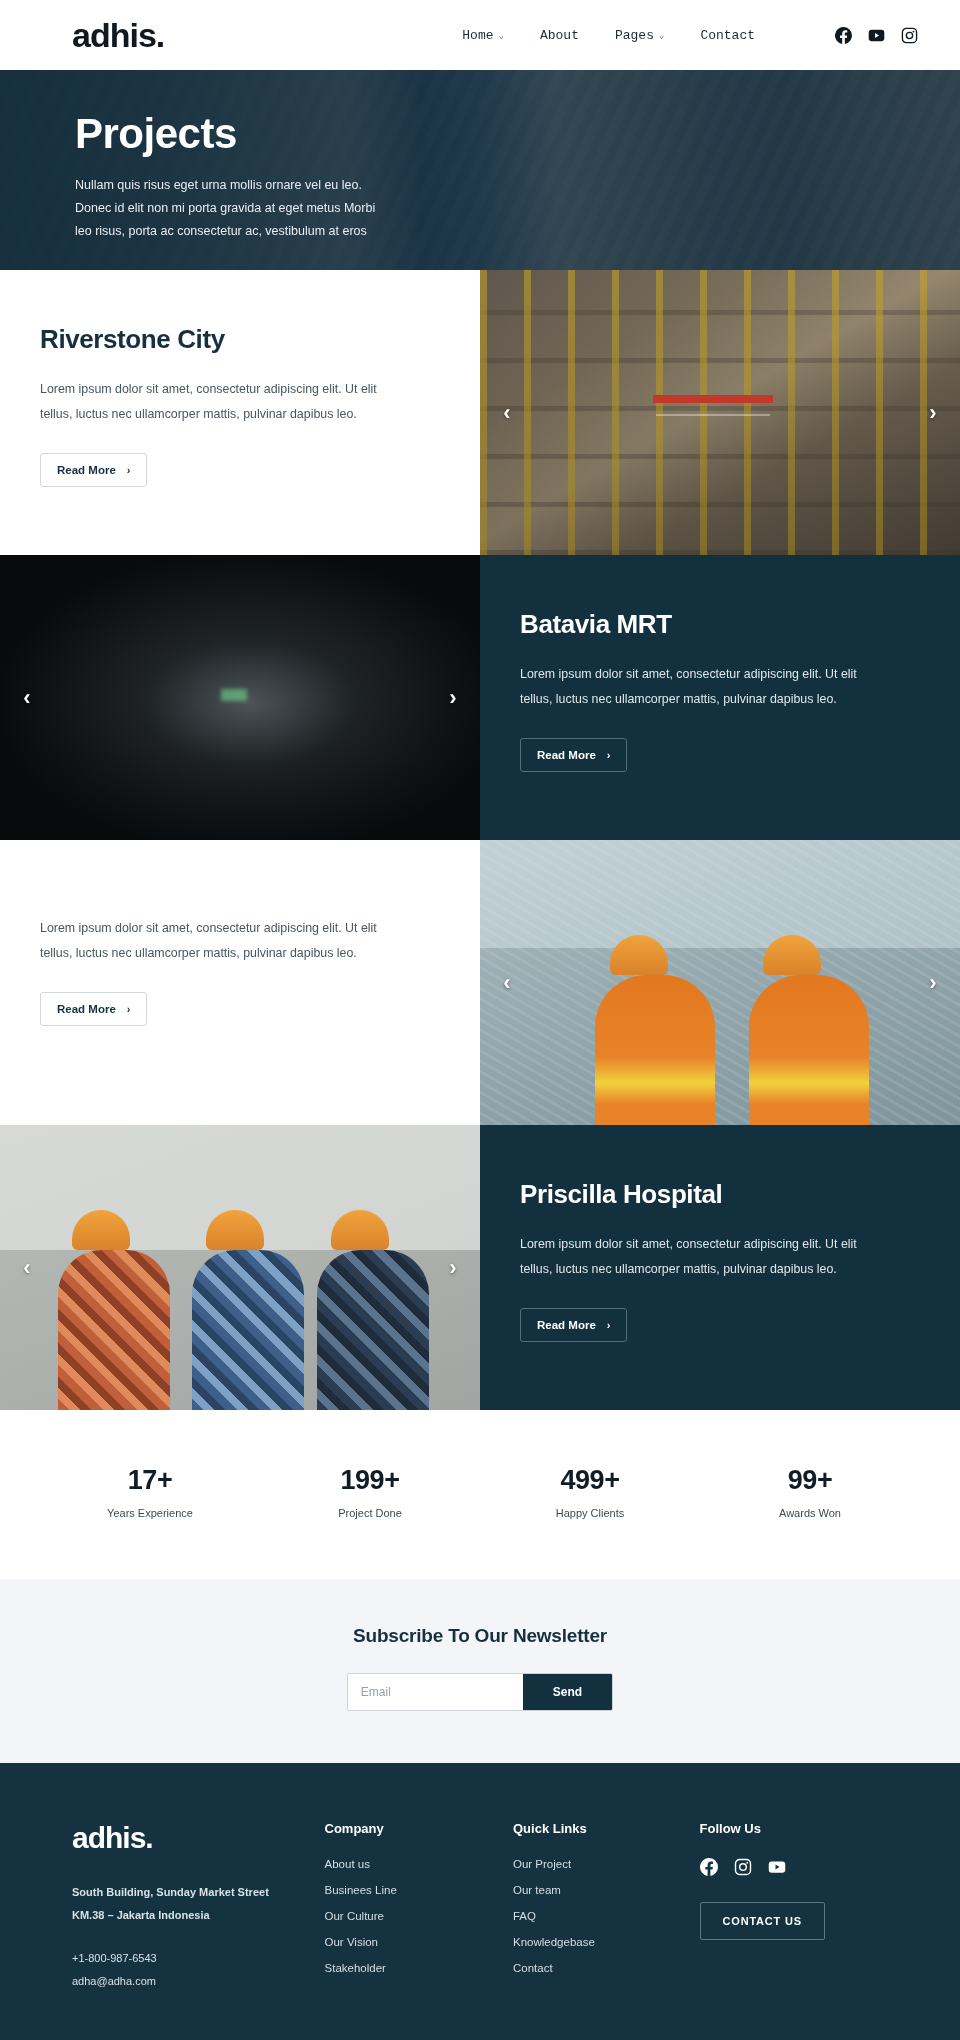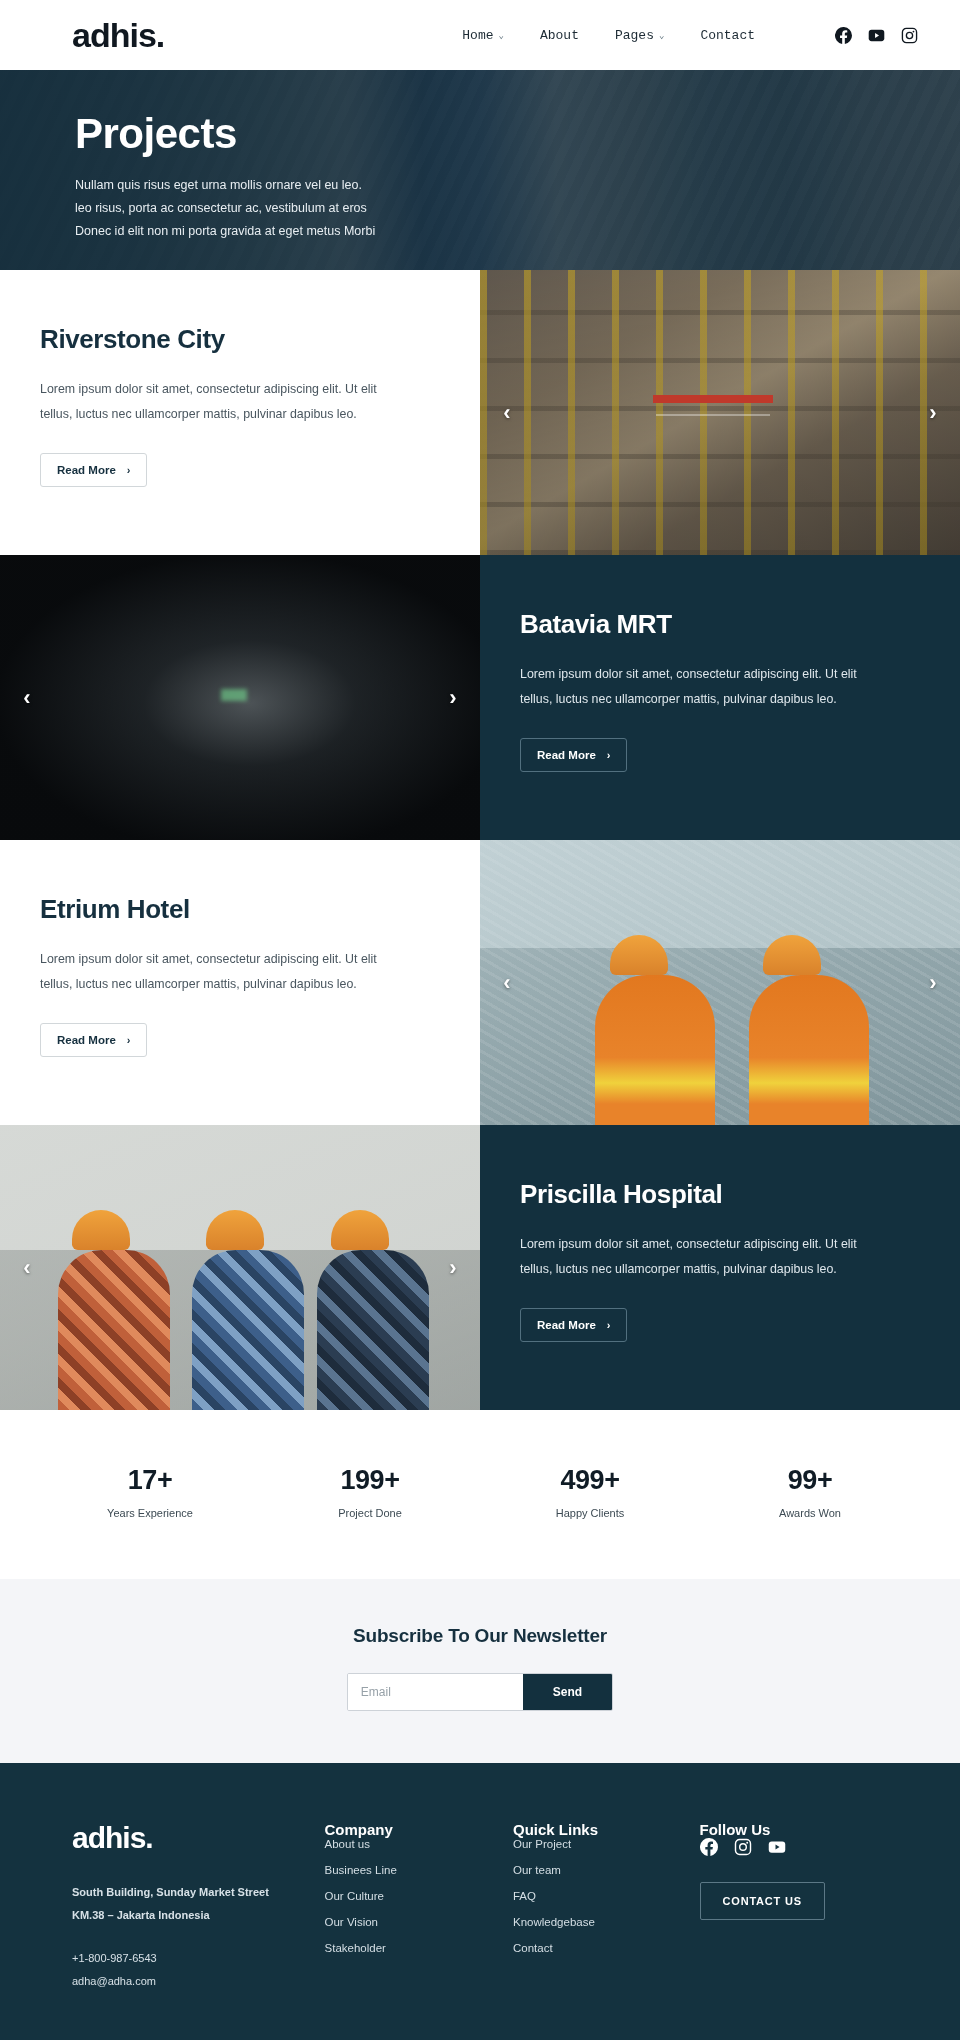--- a/index.html
+++ b/index.html
@@ -324,23 +324,24 @@
   }
   .f-contact {
     margin-top: 20px;
     font-size: 11px;
     line-height: 2.1;
     color: #d7e1e7;
   }
   .f-col { width: 200px; }
   .f-col.narrow { width: 198px; }
   .f-head {
-    font-size: 15px;
+    font-size: 13px;
     font-weight: 700;
     color: #ffffff;
+    margin-bottom: 22px;
   }
   .f-link {
     display: block;
     font-size: 11.5px;
     color: #d5dfe5;
     margin-bottom: 14px;
     cursor: pointer;
     text-decoration: none;
   }
   .f-socials { display: flex; gap: 16px; margin-bottom: 26px; }
@@ -398,22 +399,22 @@
   </nav>
 </header>
 
 <section class="hero">
   <div class="hero-photo"></div>
   <div class="hero-overlay"></div>
   <div class="hero-inner">
     <h1 class="hero-title">Projects</h1>
     <div class="hero-text">
       <div>Nullam quis risus eget urna mollis ornare vel eu leo.</div>
+      <div>Donec id elit non mi porta gravida at eget metus Morbi</div>
       <div>leo risus, porta ac consectetur ac, vestibulum at eros</div>
-      <div>Donec id elit non mi porta gravida at eget metus Morbi</div>
     </div>
   </div>
 </section>
 
 <section class="project-row">
   <div class="panel-text">
     <h2 class="project-title">Riverstone City</h2>
     <p class="project-desc">Lorem ipsum dolor sit amet, consectetur adipiscing elit. Ut elit tellus, luctus nec ullamcorper mattis, pulvinar dapibus leo.</p>
     <button class="read-more">
       <span>Read More</span>
@@ -438,21 +439,20 @@
   </div>
   <div class="panel-img">
     <div class="img-inner scene-2"></div>
     <div class="arrow left">‹</div>
     <div class="arrow right">›</div>
   </div>
 </section>
 
 <section class="project-row">
   <div class="panel-text">
-    <h2 class="project-title">Etrium Hotel</h2>
     <p class="project-desc">Lorem ipsum dolor sit amet, consectetur adipiscing elit. Ut elit tellus, luctus nec ullamcorper mattis, pulvinar dapibus leo.</p>
     <button class="read-more">
       <span>Read More</span>
       <span class="rm-arrow">›</span>
     </button>
   </div>
   <div class="panel-img">
     <div class="img-inner scene-3">
       <div class="helmet" style="left:27%;bottom:150px;"></div>
       <div class="helmet" style="left:59%;bottom:150px;"></div>

